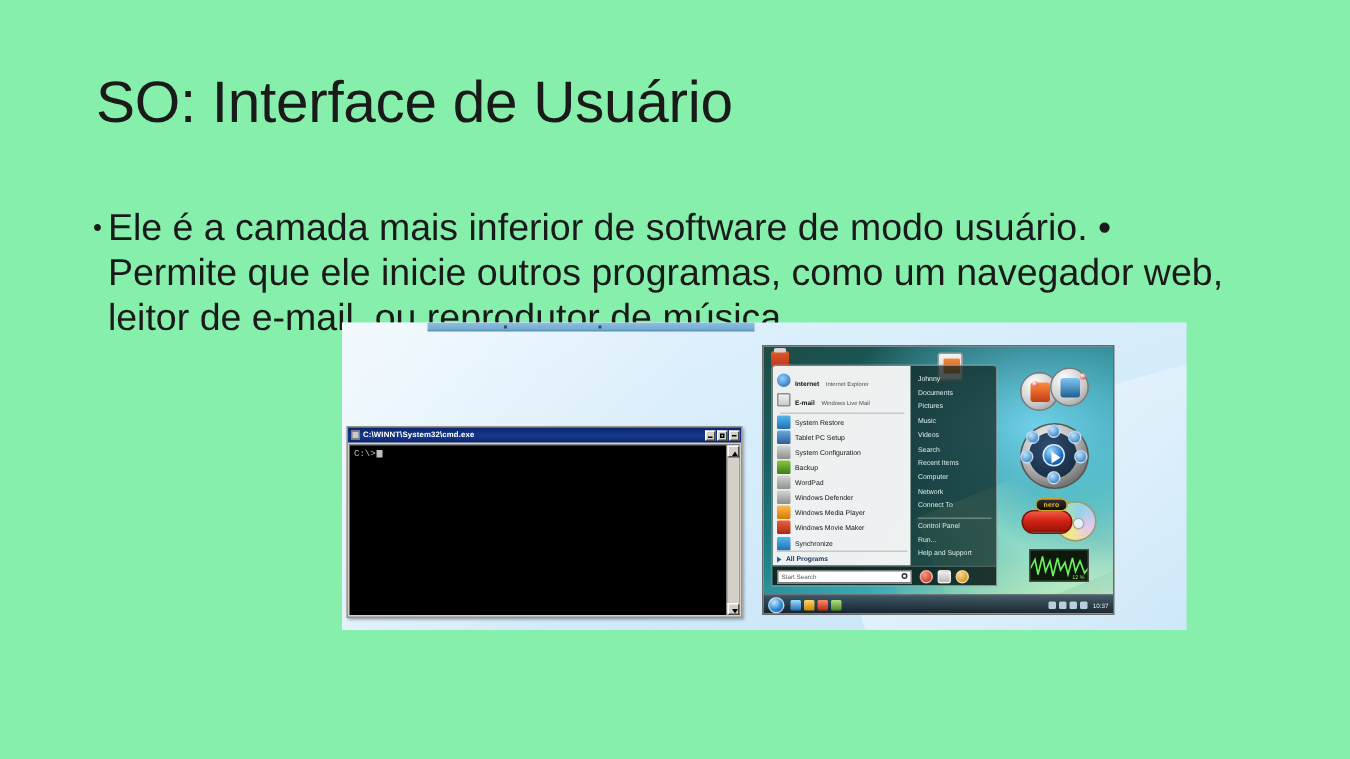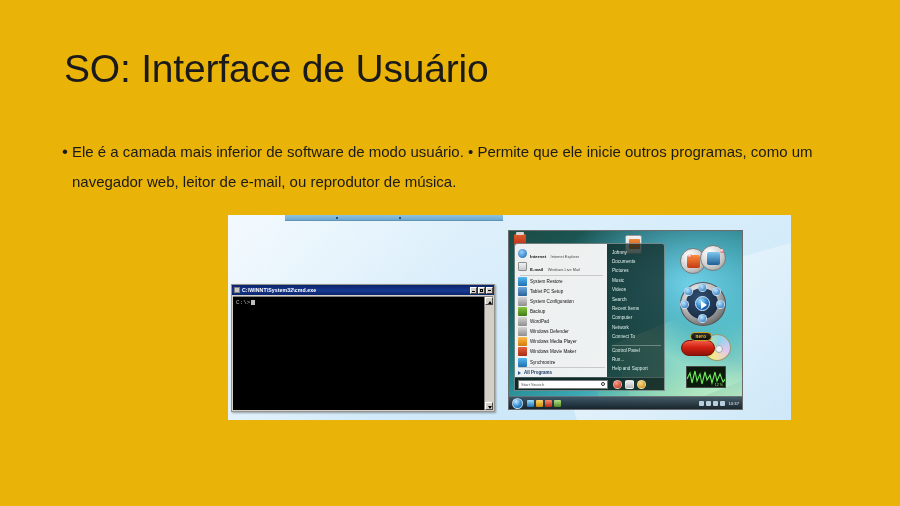--- a/index.html
+++ b/index.html
@@ -2,38 +2,38 @@
 <html><head>
 <meta charset="utf-8">
 <style>
   * { box-sizing: border-box; margin: 0; padding: 0; }
   html, body {
     width: 900px; height: 506px;
     background: #ffffff;
     font-family: "Liberation Sans", sans-serif;
     overflow: hidden;
   }
-  .slide { position: relative; width: 900px; height: 506px; background: #eab308; }
+  .slide { position: relative; width: 900px; height: 506px; background: #86efac; }
 
   .slide-title {
     position: absolute; left: 64px; top: 47px;
     font-size: 39px; font-weight: 400; color: #1a1a1a;
     letter-spacing: -0.2px; white-space: nowrap;
   }
 
   .body-block {
     position: absolute; left: 62px; top: 137px; width: 762px;
   }
   .bullet-row { display: flex; align-items: flex-start; }
   .bullet-dot {
     font-size: 17px; line-height: 30px; color: #1a1a1a;
     margin-right: 4px; flex: none;
   }
   .bullet-text {
-    font-size: 15px; line-height: 30px; color: #1a1a1a;
+    font-size: 25px; line-height: 30px; color: #1a1a1a;
   }
 
   
   .picture {
     position: absolute; left: 228px; top: 215px;
     width: 563px; height: 205px;
     background:
       linear-gradient(118deg, rgba(255,255,255,0.55) 0%, rgba(255,255,255,0.0) 38%),
       linear-gradient(160deg, #e4f3fc 0%, #d4ebfa 55%, #c6e4f7 100%);
     overflow: hidden;

